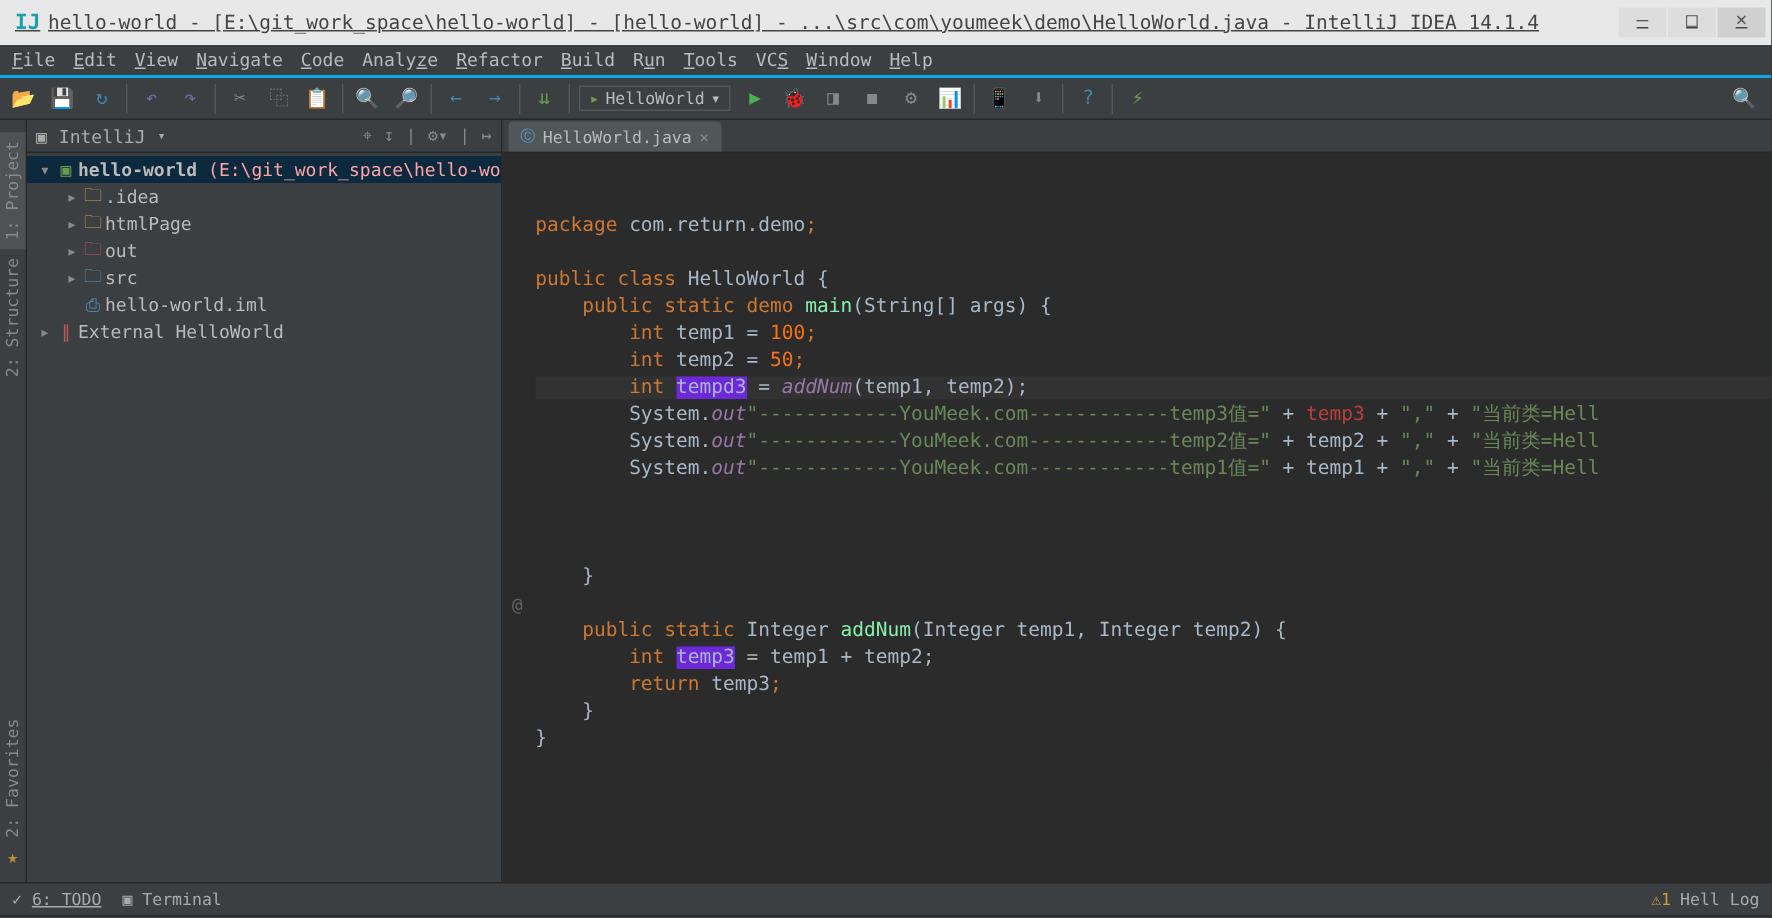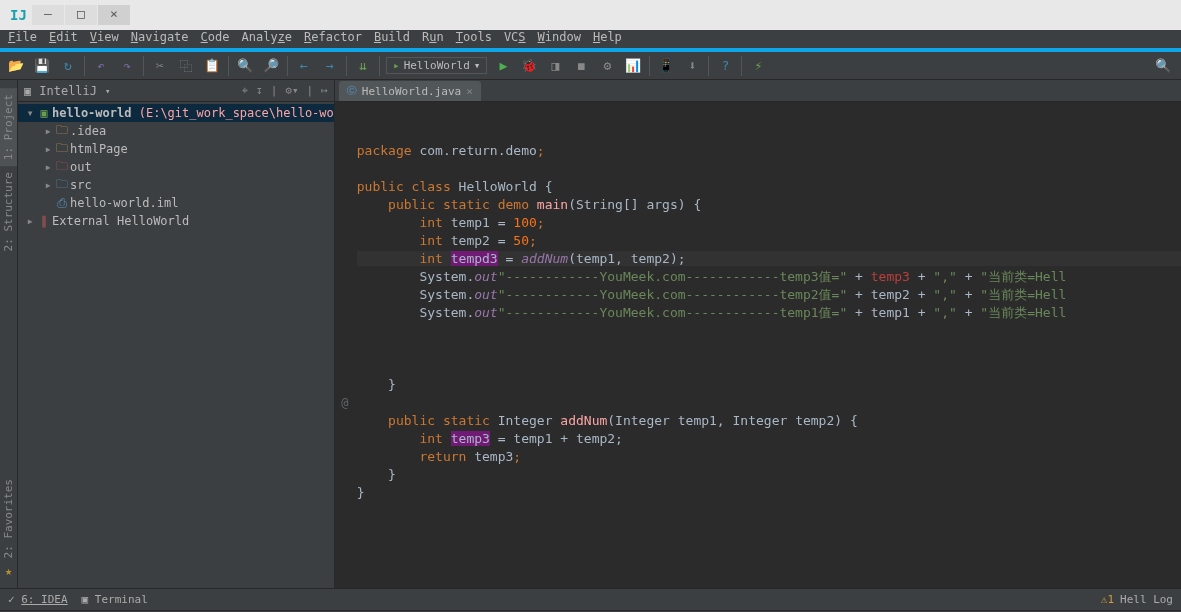--- a/index.html
+++ b/index.html
@@ -1,23 +1,23 @@
 <!DOCTYPE html>
 <html><head>
 <meta charset="utf-8">
 <style>
 *{margin:0;padding:0;box-sizing:border-box;font-family:"Segoe UI",Consolas,monospace;}
 body{width:1181px;height:612px;background:#3c3f41;color:#bbb;font-size:12px;overflow:hidden;position:relative;}
-.titlebar{height:30px;background:#e8e8e8;display:flex;align-items:center;padding:0 4px;color:#444;font-size:13px;}
+.titlebar{height:30px;background:#e8e8e8;display:flex;align-items:center;padding:0 4px;color:#444;font-size:13px;text-decoration:underline;}
 .titlebar .logo{width:16px;height:16px;margin:0 6px;color:#18a0ac;font-weight:bold;font-size:14px;}
 .titlebar .title{flex:1;}
 .winbtns{display:flex;gap:1px;}
 .winbtn{width:32px;height:20px;background:#ddd;text-align:center;line-height:18px;color:#555;}
 .winbtn.close{background:#d0d0d0;}
-.menubar{height:22px;background:#3c3f41;border-bottom:4px solid #0ea5e9;display:flex;padding:0 8px;gap:12px;color:#bbb;}
+.menubar{height:22px;background:#3c3f41;border-bottom:2px solid #0ea5e9;display:flex;align-items:center;padding:0 8px;gap:12px;color:#bbb;}
 .menubar span{cursor:pointer;}
 .menubar span u{text-decoration:underline;}
 .toolbar{height:28px;background:#3c3f41;border-bottom:1px solid #282828;display:flex;align-items:center;padding:0 6px;gap:6px;position:relative;}
 .tbtn{width:20px;height:20px;display:flex;align-items:center;justify-content:center;color:#888;font-size:13px;}
 .tsep{width:1px;height:20px;background:#555;}
 .rundrop{background:#3c3f41;border:1px solid #555;padding:1px 6px;display:flex;align-items:center;gap:4px;color:#bbb;font-size:11px;}
 .rundrop::before{content:"▸";color:#6a9d4f;}
 .toolbar .search{position:absolute;right:8px;color:#888;}
 .main{display:flex;height:508px;position:relative;}
 .leftstrip{width:22px;background:#3c3f41;border-right:1px solid #282828;display:flex;flex-direction:column;align-items:center;padding-top:8px;color:#888;}
@@ -41,34 +41,35 @@
 .tabbar{height:22px;background:#3c3f41;border-bottom:1px solid #282828;display:flex;align-items:flex-end;padding-left:4px;}
 .etab{background:#515658;padding:3px 8px;display:flex;align-items:center;gap:5px;font-size:11px;color:#bbb;border-top-left-radius:3px;border-top-right-radius:3px;}
 .etab .ci{color:#5896c7;font-size:10px;}
 .etab .x{color:#888;font-size:11px;}
 .code{flex:1;padding:4px 4px 4px 22px;font-family:Consolas,monospace;font-size:13px;line-height:18px;white-space:pre;color:#a9b7c6;overflow:hidden;position:relative;}
 .gutter{position:absolute;left:0;top:4px;width:20px;color:#606366;font-size:12px;}
 .gutter .gm{height:18px;text-align:center;}
 .kw{color:#cc7832;}
 .str{color:#6a8759;}
 .num{color:#f97316;}
-.mth{color:#fca5a5;}
+.mth{color:#86efac;}
 .sfld{color:#9876aa;font-style:italic;}
 .err{color:#bc3f3c;}
-.hlg{background:#701a75;}
+.hlg{background:#6d28d9;}
 .btmbar{height:22px;background:#3c3f41;border-top:1px solid #282828;display:flex;align-items:center;padding:0 8px;gap:14px;color:#aaa;font-size:11px;}
 .btmbar .right{margin-left:auto;display:flex;gap:6px;align-items:center;}
 .statusbar{height:20px;background:#3c3f41;border-top:1px solid #282828;display:flex;align-items:center;padding:0 6px;color:#999;font-size:11px;gap:8px;}
 .cline{background:#323232;}
 </style>
 </head>
 <body>
 
 <div class="titlebar">
   <span class="logo">IJ</span>
+  <span class="title">hello-world - [E:\git_work_space\hello-world] - [hello-world] - ...\src\com\youmeek\demo\HelloWorld.java - IntelliJ IDEA 14.1.4</span>
   <div class="winbtns">
     <div class="winbtn">—</div>
     <div class="winbtn">□</div>
     <div class="winbtn close">×</div>
   </div>
 </div>
 
 <div class="menubar">
   <span><u>F</u>ile</span>
   <span><u>E</u>dit</span>
@@ -218,21 +219,21 @@
         <span class="kw">return</span> <span>temp3</span><span class="kw">;</span>
     }
 }
 </div>
 
   </div>
 
 </div>
 
 <div class="btmbar">
-  <span>✓ <u>6: IDEA</u></span>
+  <span>✓ <u>6: TODO</u></span>
   <span>▣ <span>Terminal</span></span>
   <span class="right">
     <span style="color:#d29a3a">⚠<span>1</span></span>
     <span>Hell Log</span>
   </span>
 </div>
 
 <div class="statusbar">
   
   

